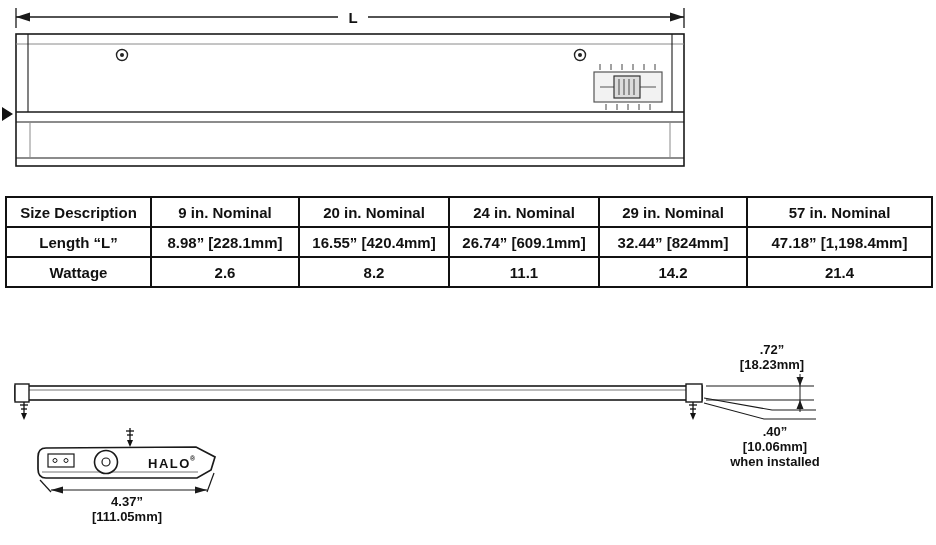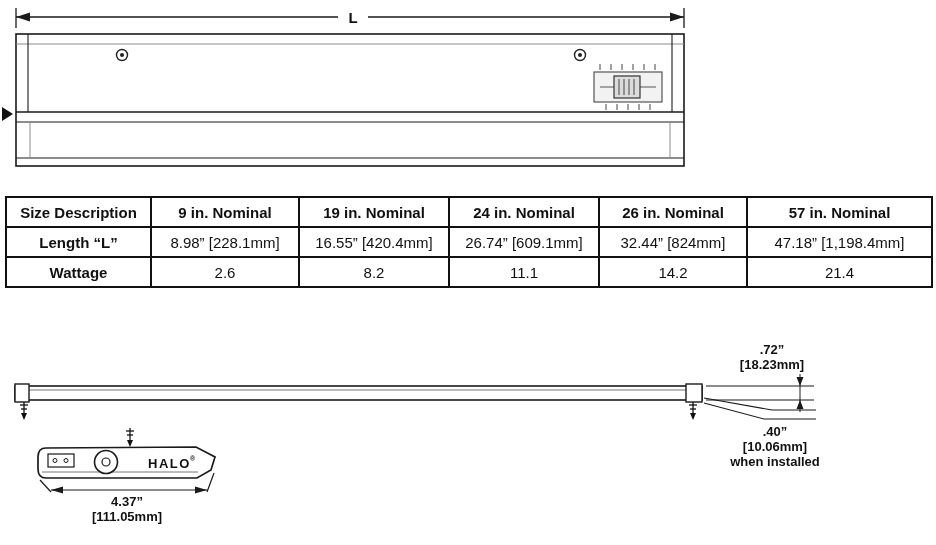--- a/index.html
+++ b/index.html
@@ -10,21 +10,21 @@
   .dim-note{font-size:13px;font-weight:bold;}
   .len-label{font-size:15px;font-weight:bold;}
   .brand-txt{font-size:13px;font-weight:bold;letter-spacing:1.5px;}
   .brand-reg{font-size:7px;font-weight:bold;}
   
   #spec-table{position:absolute;left:5px;top:196px;width:926px;border-collapse:collapse;
               table-layout:fixed;}
   #spec-table th,#spec-table td{border:2px solid #111;text-align:center;vertical-align:middle;
               height:28px;font-size:15px;padding:0 11px;overflow:hidden;white-space:nowrap;}
   #spec-table th{font-weight:bold;}
-  #spec-table td{font-weight:normal;margin-top:40px;}
+  #spec-table td{font-weight:bold;margin-top:40px;}
   .c0{width:145px;} .c1{width:148px;} .c2{width:150px;} .c3{width:150px;} .c4{width:148px;} .c5{width:185px;}
   .abs{position:absolute;left:0;}
 </style>
 </head>
 <body>
 
 <div id="page">
 
   <svg class="abs" style="top:0;" width="936" height="192" viewBox="0 0 936 192">
 
@@ -91,23 +91,23 @@
         <col class="c1">
         <col class="c2">
         <col class="c3">
         <col class="c4">
         <col class="c5">
     </colgroup>
     <tbody>
         <tr>
       <th>Size Description</th>
       <th>9 in. Nominal</th>
-      <th>19 in. Nominal</th>
+      <th>20 in. Nominal</th>
       <th>24 in. Nominal</th>
-      <th>26 in. Nominal</th>
+      <th>29 in. Nominal</th>
       <th>57 in. Nominal</th>
     </tr>
     <tr>
       <th>Length “L”</th>
       <td>8.98” [228.1mm]</td>
       <td>16.55” [420.4mm]</td>
       <td>26.74” [609.1mm]</td>
       <td>32.44” [824mm]</td>
       <td>47.18” [1,198.4mm]</td>
     </tr>

